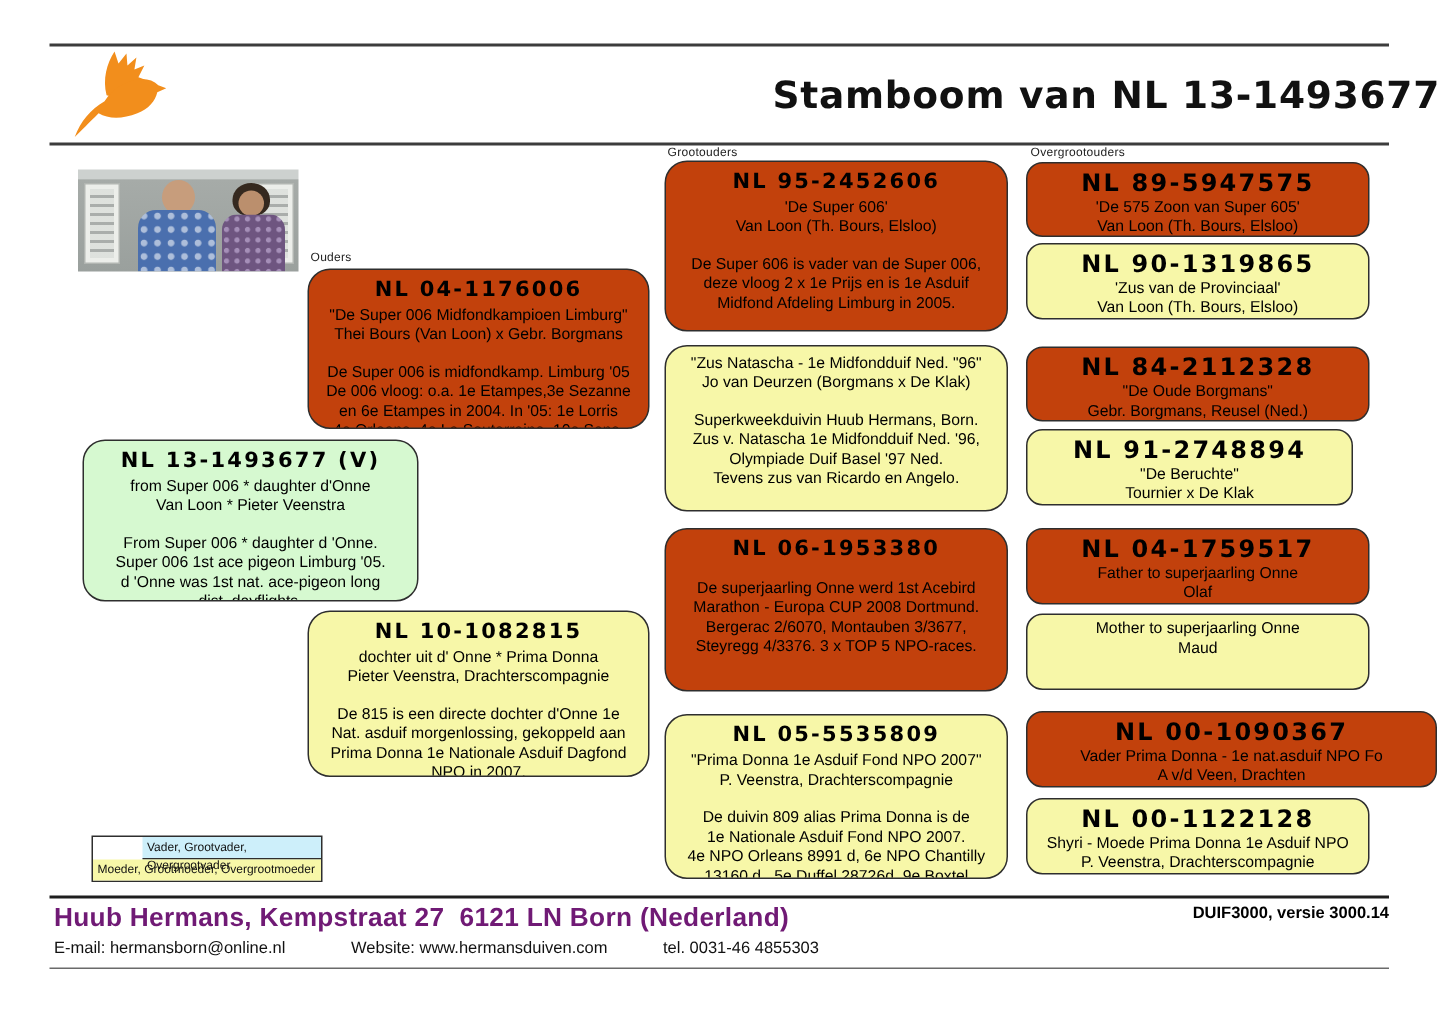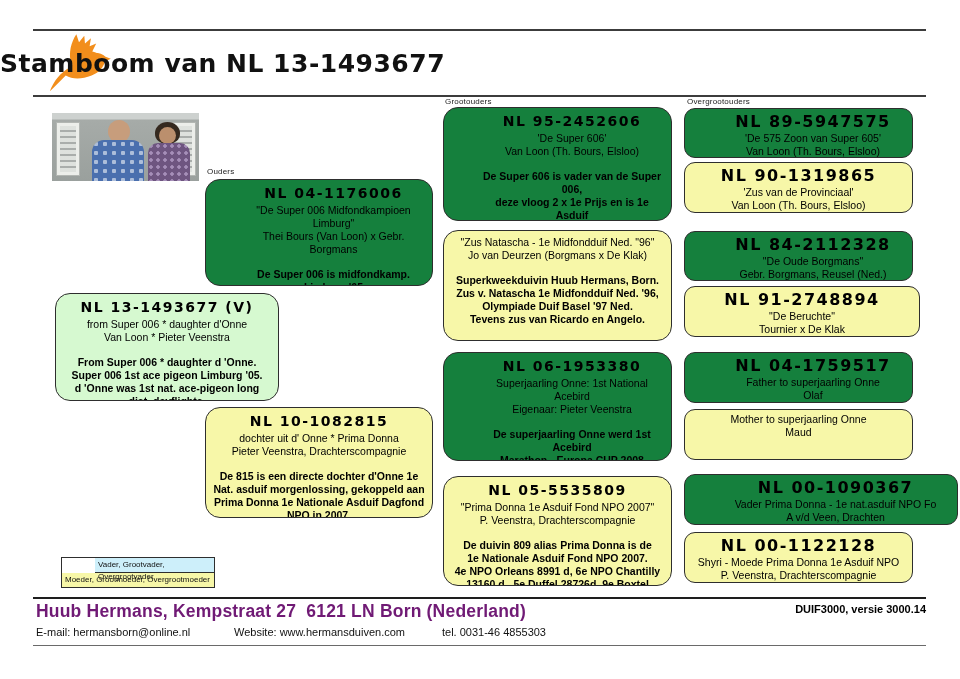--- a/index.html
+++ b/index.html
@@ -1,21 +1,21 @@
 <!DOCTYPE html>
 <html><head>
 <meta charset="utf-8">
 <style>
   html,body { margin:0; padding:0; }
   body { background:#ffffff; font-family:"Liberation Sans", sans-serif; }
   .page { position:relative; width:960px; height:679px; background:#ffffff; overflow:hidden; }
 
   .rule { position:absolute; background:#3c3c3c; }
 
-  .title { position:absolute; left:0; top:49px; width:960px; text-align:left;
+  .title { position:absolute; left:0; top:49px; width:960px; text-align:right;
            font-family:"DejaVu Sans", sans-serif; font-weight:bold; font-size:25px;
            color:#111; letter-spacing:0.5px; }
 
   .logo { position:absolute; left:45px; top:33px; width:68px; height:61px; }
 
   
   .photo { position:absolute; left:52px; top:113px; width:147px; height:68px;
            background:linear-gradient(#cdd1cf 0px, #cdd1cf 6px, #a6aba8 7px, #9aa09d 100%);
            overflow:hidden; }
   .frame { position:absolute; background:#eceeea; border:1px solid #b2b6b2; }
@@ -27,28 +27,28 @@
   .woman-hair { position:absolute; left:103px; top:9px; width:25px; height:22px; border-radius:50% 50% 45% 45%; background:#35291f; }
   .woman-head { position:absolute; left:107px; top:14px; width:17px; height:17px; border-radius:50%; background:#bb8f6d; }
   .woman-body { position:absolute; left:96px; top:30px; width:42px; height:38px; border-radius:10px 10px 0 0;
                 background:radial-gradient(circle at 3px 3px, rgba(220,200,240,.5) 1.5px, transparent 2px) 0 0/7px 7px, #6e5580; }
 
   .col-label { position:absolute; font-size:8px; color:#222; letter-spacing:0.2px; }
 
   .pbox { position:absolute; box-sizing:border-box; border:1.4px solid #2e2e2e; border-radius:15px;
           text-align:center; padding:5px 6px 3px 6px; overflow:hidden; }
   .pbox.small { border-radius:11px; padding-top:3px; }
-  .pbox.blue   { background:#15803d;padding-left:35px; }
+  .pbox.blue   { background:#c2410c; }
   .pbox.yellow { background:#f7f7a8; }
   .pbox.green  { background:#d6f9d0; }
   .ring { font-family:"DejaVu Sans", sans-serif; font-weight:bold; font-size:14px;
           letter-spacing:1.5px; color:#000; margin-bottom:3px; white-space:nowrap; }
   .pbox.small .ring { font-size:16px; margin-bottom:1px; }
   .txt { font-size:10.5px; line-height:1.24; color:#000; white-space:pre-line; }
-  .txt.info { margin-top:12px;font-weight:bold; }
+  .txt.info { margin-top:12px; }
 
   
   .legend { position:absolute; left:61px; top:557px; width:152px; border:1px solid #2e2e2e; }
   .legend-row { height:12px; font-size:8px; color:#111; padding:1px 0 1px 3px; line-height:12px; }
   .legend-row.blue { background:#cdeffa; border-bottom:1px solid #2e2e2e;margin-left:33px; }
   .legend-row.yellow { background:#f7f7a8; }
 
   
   .owner { position:absolute; left:36px; top:601px; font-weight:bold; font-size:17.5px;
            color:#701a75; white-space:pre; letter-spacing:0.2px; }
@@ -132,22 +132,20 @@
   <div class="pbox yellow" style="left:443px;top:230px;width:229px;height:111px">
     <div class="txt">"Zus Natascha - 1e Midfondduif Ned. "96"
 Jo van Deurzen (Borgmans x De Klak)</div>
     <div class="txt info">Superkweekduivin Huub Hermans, Born.
 Zus v. Natascha 1e Midfondduif Ned. '96,
 Olympiade Duif Basel '97 Ned.
 Tevens zus van Ricardo en Angelo.</div>
   </div>
   <div class="pbox blue" style="left:443px;top:352px;width:229px;height:109px">
     <div class="ring">NL 06-1953380</div>
-    <div class="txt">Superjaarling Onne: 1st National Acebird
-Eigenaar: Pieter Veenstra</div>
     <div class="txt info">De superjaarling Onne werd 1st Acebird
 Marathon - Europa CUP 2008 Dortmund.
 Bergerac 2/6070, Montauben 3/3677,
 Steyregg 4/3376. 3 x TOP 5 NPO-races.</div>
   </div>
   <div class="pbox yellow" style="left:443px;top:476px;width:229px;height:110px">
     <div class="ring">NL 05-5535809</div>
     <div class="txt">"Prima Donna 1e Asduif Fond NPO 2007"
 P. Veenstra, Drachterscompagnie</div>
     <div class="txt info">De duivin 809 alias Prima Donna is de
@@ -164,21 +162,21 @@
   <div class="pbox small yellow" style="left:684px;top:162px;width:229px;height:51px">
     <div class="ring">NL 90-1319865</div>
     <div class="txt">'Zus van de Provinciaal'
 Van Loon (Th. Bours, Elsloo)</div>
   </div>
   <div class="pbox small blue" style="left:684px;top:231px;width:229px;height:50px">
     <div class="ring">NL 84-2112328</div>
     <div class="txt">"De Oude Borgmans"
 Gebr. Borgmans, Reusel (Ned.)</div>
   </div>
-  <div class="pbox small yellow" style="left:684px;top:286px;width:236px;height:51px">
+  <div class="pbox small yellow" style="left:684px;top:286px;width:218px;height:51px">
     <div class="ring">NL 91-2748894</div>
     <div class="txt">"De Beruchte"
 Tournier x De Klak</div>
   </div>
   <div class="pbox small blue" style="left:684px;top:352px;width:229px;height:51px">
     <div class="ring">NL 04-1759517</div>
     <div class="txt">Father to superjaarling Onne
 Olaf</div>
   </div>
   <div class="pbox small yellow" style="left:684px;top:409px;width:229px;height:51px">

